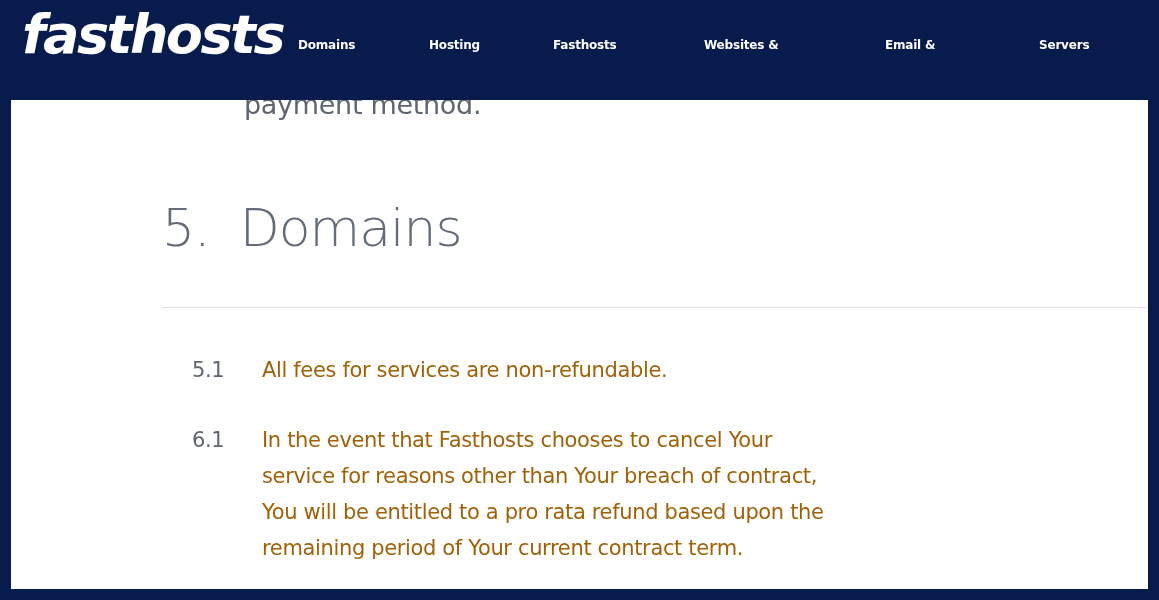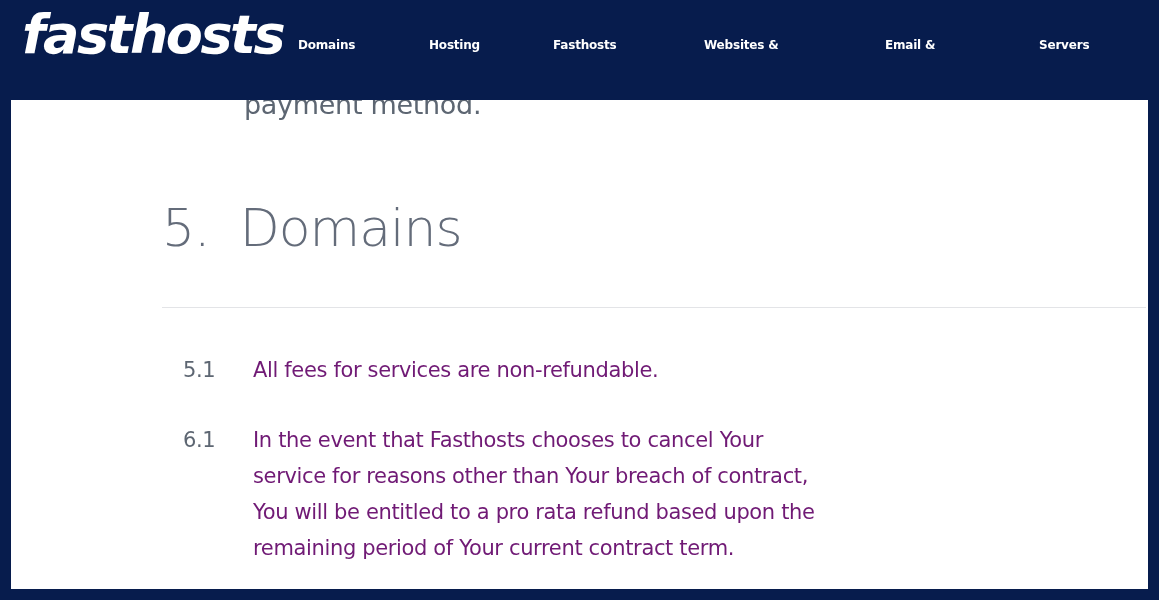--- a/index.html
+++ b/index.html
@@ -139,39 +139,40 @@
     position: absolute;
     top: 252px;
     left: 0;
     width: 100%;
   }
 
   .clause {
     position: relative;
     display: flex;
     margin-bottom: 34px;
+    margin-left: 9px;
   }
 
   .clause-number {
     flex: 0 0 auto;
     width: 70px;
     margin-left: 172px;
     font-family: "DejaVu Sans", sans-serif;
     font-size: 21px;
     color: #5d6672;
     letter-spacing: -0.4px;
     line-height: 36px;
   }
 
   .clause-text {
     flex: 0 1 auto;
     max-width: 585px;
     font-family: "DejaVu Sans", sans-serif;
     font-size: 21px;
-    color: #701a75;
+    color: #a16207;
     line-height: 36px;
     letter-spacing: -0.35px;
   }
 </style>
 </head>
 <body>
 
 <div class="page">
 
   <header class="site-header">

